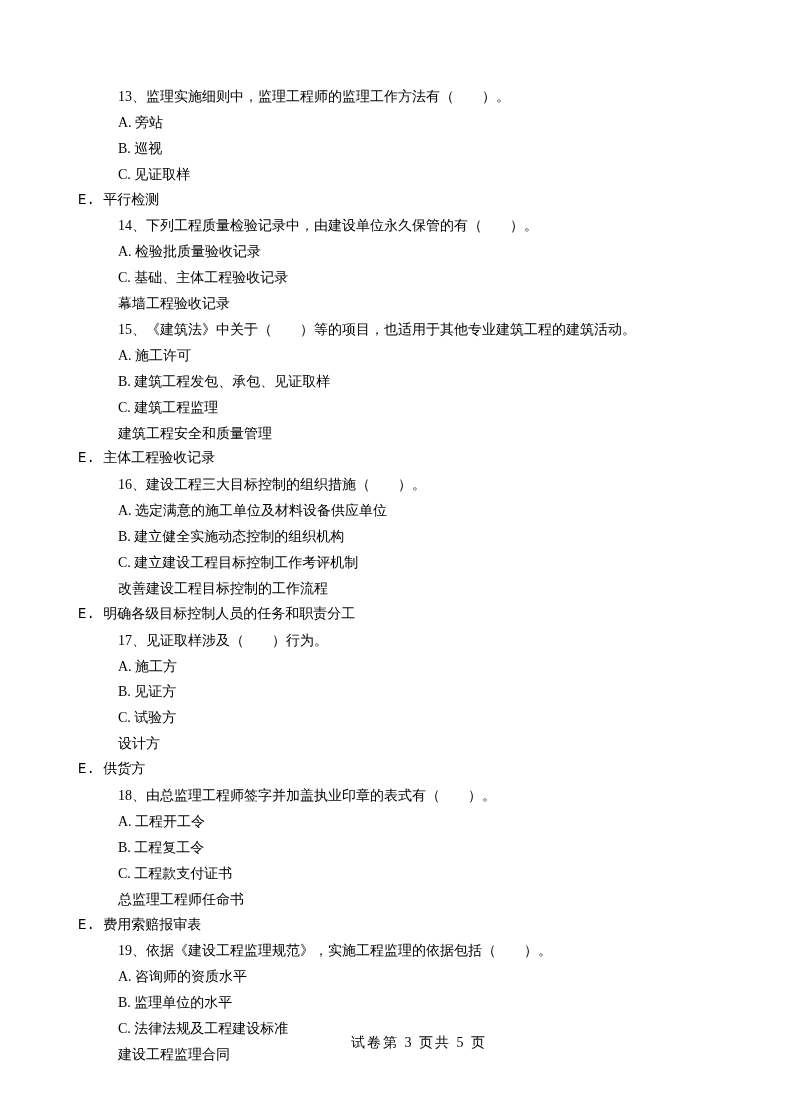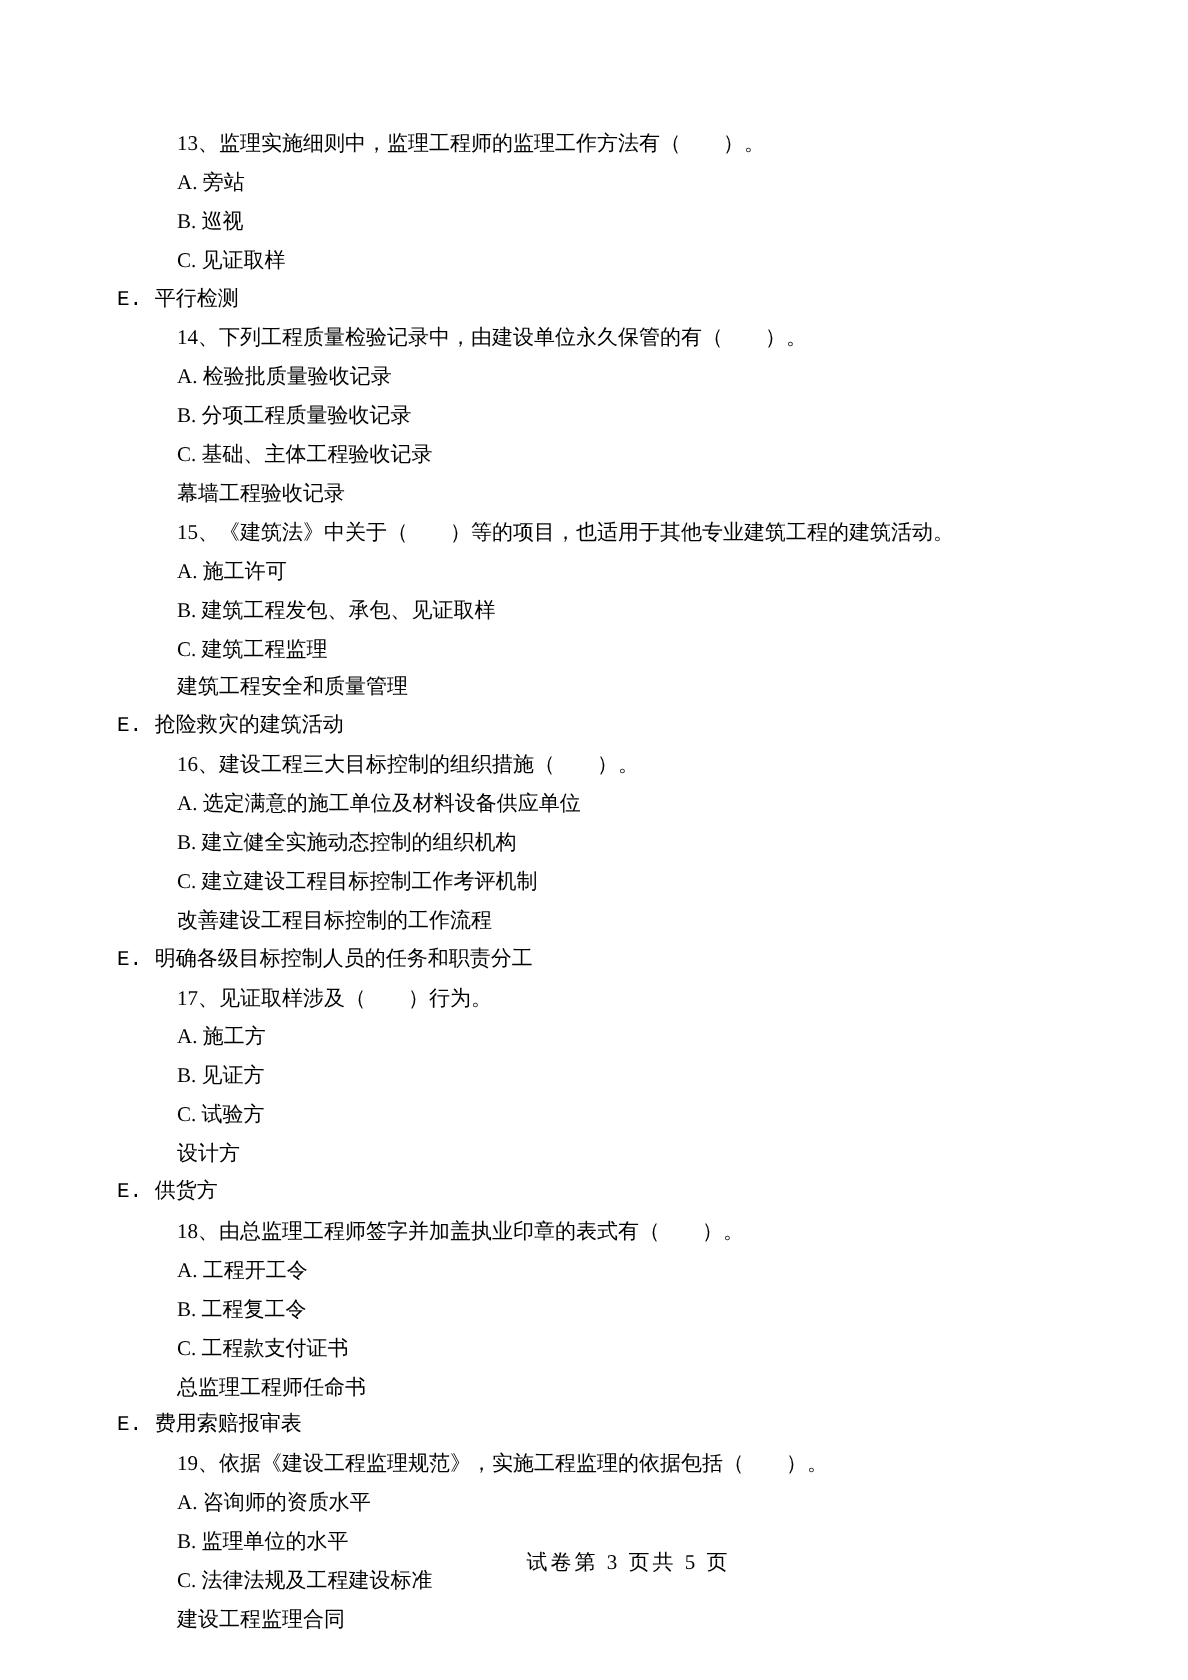--- a/index.html
+++ b/index.html
@@ -36,30 +36,29 @@
 <div class="content">
 
   <div class="indent-1">13、监理实施细则中，监理工程师的监理工作方法有（　　）。</div>
   <div class="indent-1">A. 旁站</div>
   <div class="indent-1">B. 巡视</div>
   <div class="indent-1">C. 见证取样</div>
   <div class="indent-0">E. 平行检测</div>
 
   <div class="indent-1">14、下列工程质量检验记录中，由建设单位永久保管的有（　　）。</div>
   <div class="indent-1">A. 检验批质量验收记录</div>
-  <div class="indent-1">B. 分项工程质量验收记录</div>
   <div class="indent-1">C. 基础、主体工程验收记录</div>
   <div class="indent-1">幕墙工程验收记录</div>
 
   <div class="indent-1">15、《建筑法》中关于（　　）等的项目，也适用于其他专业建筑工程的建筑活动。</div>
   <div class="indent-1">A. 施工许可</div>
   <div class="indent-1">B. 建筑工程发包、承包、见证取样</div>
   <div class="indent-1">C. 建筑工程监理</div>
   <div class="indent-1">建筑工程安全和质量管理</div>
-  <div class="indent-0">E. 抢险救灾的建筑活动</div>
+  <div class="indent-0">E. 主体工程验收记录</div>
 
   <div class="indent-1">16、建设工程三大目标控制的组织措施（　　）。</div>
   <div class="indent-1">A. 选定满意的施工单位及材料设备供应单位</div>
   <div class="indent-1">B. 建立健全实施动态控制的组织机构</div>
   <div class="indent-1">C. 建立建设工程目标控制工作考评机制</div>
   <div class="indent-1">改善建设工程目标控制的工作流程</div>
   <div class="indent-0">E. 明确各级目标控制人员的任务和职责分工</div>
 
   <div class="indent-1">17、见证取样涉及（　　）行为。</div>
   <div class="indent-1">A. 施工方</div>

